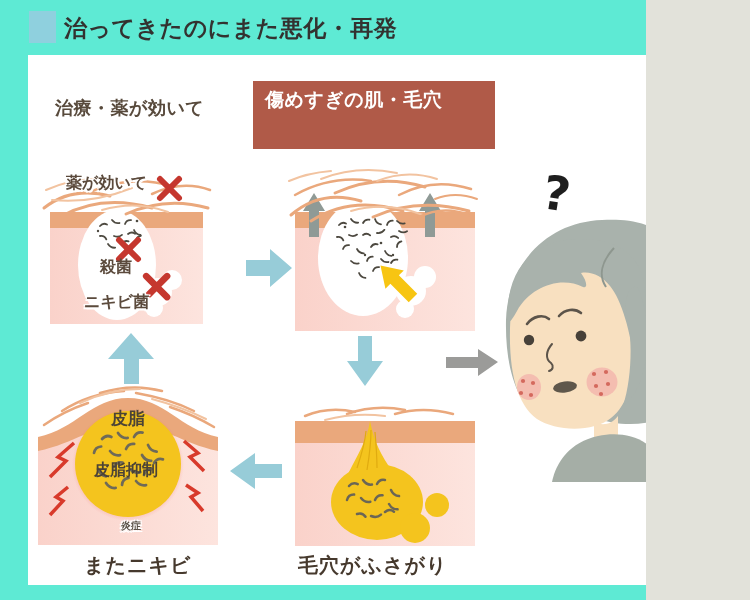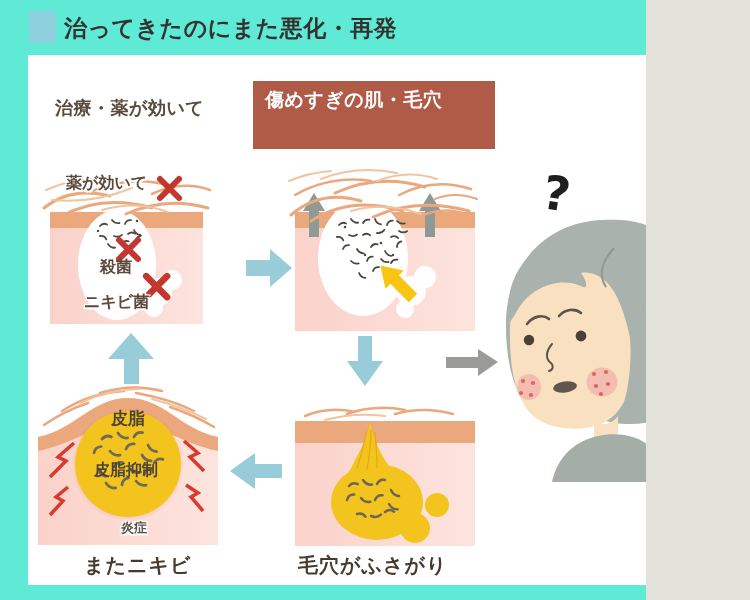--- a/index.html
+++ b/index.html
@@ -215,21 +215,21 @@
       <path d="M26,26 Q54,8 88,6" stroke-width="2.5"></path>
       <path d="M64,8 Q96,-2 126,6" stroke-width="2.5"></path>
       <path d="M100,8 Q134,14 158,26" stroke-width="2.5"></path>
       <path d="M134,22 Q158,30 178,42" stroke-width="2.5"></path>
       <path d="M44,18 Q74,4 104,4" stroke-width="2" stroke="#f2c3a0"></path>
       <path d="M116,14 Q146,22 170,34" stroke-width="2" stroke="#f2c3a0"></path>
     </g>
   </svg>
   <div class="lbl" style="left:111px;top:407px;font-size:17px;color:#4c4336;">皮脂</div>
   <div class="lbl" style="left:94px;top:460px;font-size:16px;color:#4c4336;">皮脂抑制</div>
-  <div class="lbl halo" style="left:121px;top:519px;font-size:13px;color:#5a5248;">炎症</div>
+  <div class="lbl halo" style="left:121px;top:519px;font-size:10px;color:#5a5248;">炎症</div>
 
   <svg class="abs" style="left:293px;top:396px;" width="186" height="152" viewBox="0 0 186 152">
     <rect x="2" y="47" width="180" height="103" fill="url(#pinkG)"></rect>
     <rect x="2" y="25" width="180" height="22" fill="#eaa87c"></rect>
     <g fill="#f4c41e">
       <path d="M77,25 C74,45 64,60 56,76 L100,76 C88,60 81,45 77,25 Z"></path>
       <ellipse cx="84" cy="106" rx="46" ry="38"></ellipse>
       <circle cx="144" cy="109" r="12"></circle>
       <circle cx="122" cy="132" r="15"></circle>
     </g>

